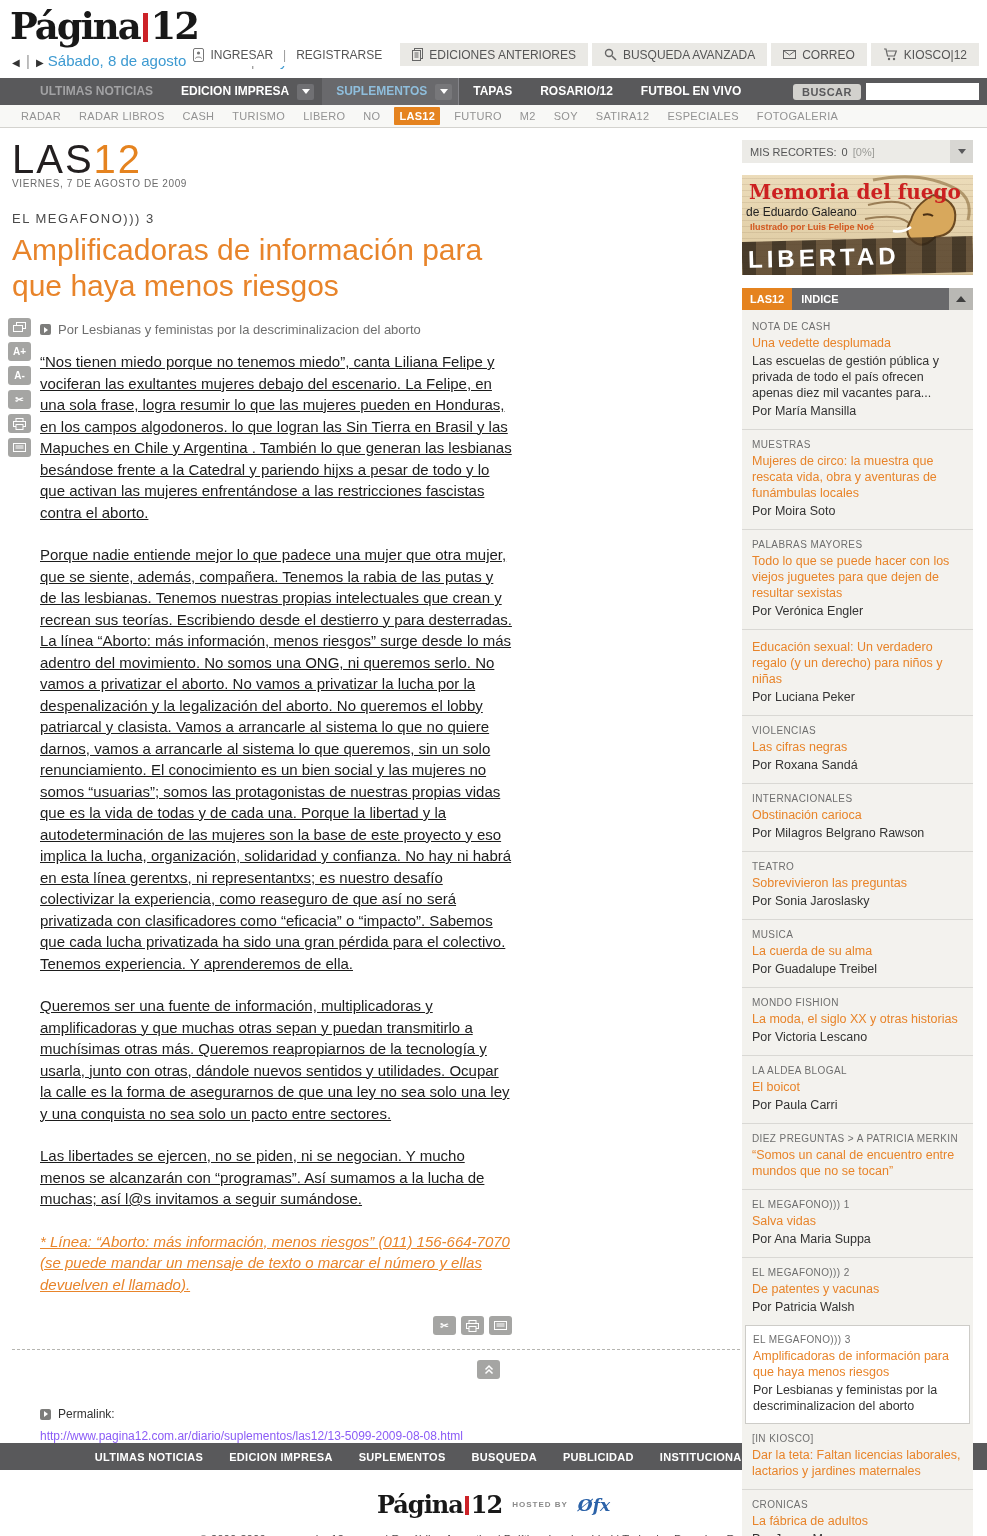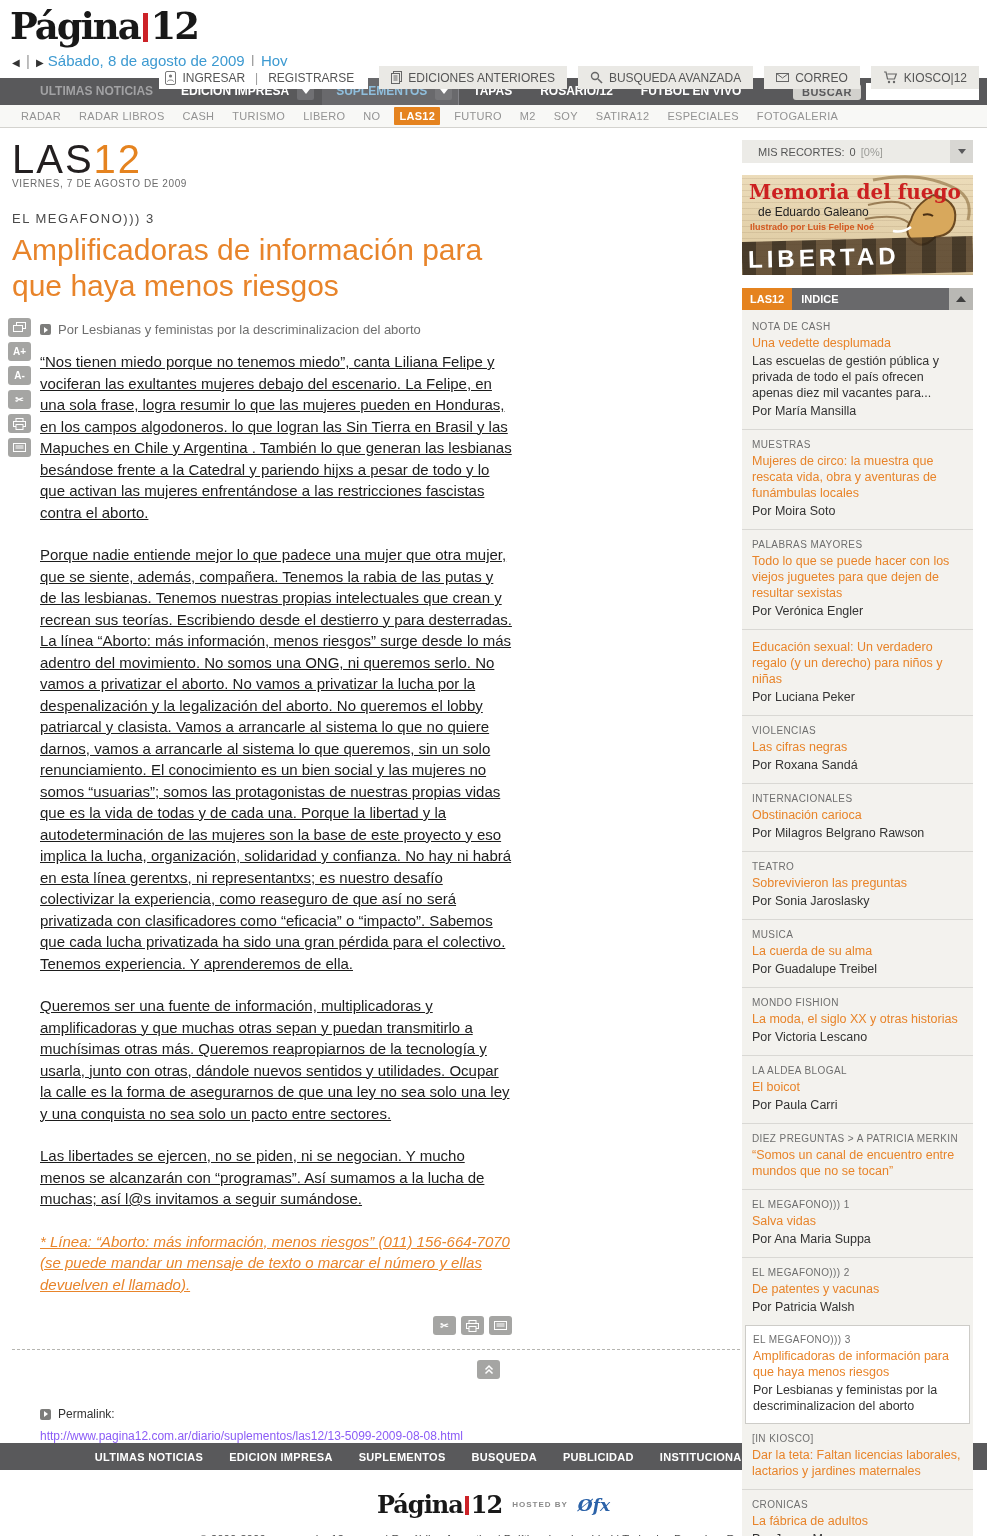--- a/index.html
+++ b/index.html
@@ -7,21 +7,21 @@
   body { width:987px; min-height:1536px; margin:0 auto; font-family:"Liberation Sans", sans-serif; color:#222; position:relative; }
 
   
   .header { position:relative; height:78px; background:#fff; }
   .p12-logo { position:absolute; left:10px; top:4px; font-family:"DejaVu Serif", serif; font-weight:bold; font-size:37px; letter-spacing:-2px; color:#181818; }
   .p12-logo .redbar { display:inline-block; width:5px; height:29px; background:#cc2228; margin:0 3px; vertical-align:-3px; }
   .date-nav { position:absolute; left:12px; top:52px; font-size:15px; color:#444; }
   .date-nav .arr { font-size:10px; color:#333; cursor:pointer; }
   .date-nav .sep { color:#999; margin:0 2px; }
   .date-nav a { color:#3d9ad1; text-decoration:none; cursor:pointer; }
-  .top-actions { position:absolute; top:66px; right:8px; display:flex; align-items:stretch; gap:11px; }
+  .top-actions { position:absolute; top:43px; right:8px; display:flex; align-items:stretch; gap:4px; }
   .login-chip { display:flex; align-items:center; gap:6px; padding:0 14px 0 6px; font-size:12px; color:#555; background:#fff; }
   .login-chip .pipe { color:#999; margin:0 4px; }
   .gbtn { display:flex; align-items:center; gap:6px; background:#eae9e5; padding:0 12px; height:23px; font-size:12px; color:#555; cursor:pointer; white-space:nowrap; }
   .gbtn svg, .login-chip svg { flex:0 0 auto; }
 
   
   .mainnav { height:27px; background:#59595b; display:flex; align-items:center; font-size:12px; font-weight:bold; }
   .nav-item { color:#fff; padding:0 14px; line-height:27px; cursor:pointer; white-space:nowrap; }
   .nav-item.muted { color:#a2a2a4; padding-left:40px; }
   .dd-box { width:17px; height:16px; background:#707073; border-radius:2px; display:flex; align-items:center; justify-content:center; margin:0 8px 0 -6px; cursor:pointer; }
@@ -55,29 +55,29 @@
   .tool-chip { width:23px; height:19px; background:#a5a5a3; border-radius:3px; color:#fff; font-size:10px; font-weight:bold; display:flex; align-items:center; justify-content:center; cursor:pointer; }
   .end-tools { width:500px; display:flex; justify-content:flex-end; gap:5px; margin-top:6px; }
   .content-sep { width:928px; margin:14px 0 0 12px; border-top:1px dashed #b5b5b1; }
   .up-row { width:488px; margin:10px 0 0 12px; display:flex; justify-content:flex-end; }
   .permalink { margin:28px 0 0 40px; }
   .permalink-top { display:flex; align-items:center; gap:7px; font-size:12px; color:#333; }
   .permalink-url { display:block; margin-top:8px; font-size:12px; color:#8b5cf6; text-decoration:none; }
 
   
   .sidebar { position:absolute; left:742px; top:12px; width:231px; }
-  .recortes { height:23px; background:#ecebe7; display:flex; align-items:center; font-size:11px; color:#555; padding-left:16px; }
+  .recortes { height:23px; background:#ecebe7; display:flex; align-items:center; font-size:11px; color:#555; padding-left:8px; }
   .recortes .pct { color:#9b9b97; margin-left:5px; }
   .recortes .cnt { margin-left:5px; }
   .recortes-dd { margin-left:auto; width:23px; height:23px; background:#d8d7d3; display:flex; align-items:center; justify-content:center; cursor:pointer; }
   .recortes-dd .tri-down { border-top-color:#59595b; }
   .ad { position:relative; margin-top:12px; height:100px; overflow:hidden; cursor:pointer;
         background: repeating-linear-gradient(0deg, rgba(90,60,30,0.10) 0 1px, transparent 1px 6px), linear-gradient(#ecdcba, #dcc89e); }
   .ad-title { position:absolute; left:7px; top:5px; font-family:"DejaVu Serif", serif; font-weight:bold; font-size:20px; color:#cc2020; }
-  .ad-sub { position:absolute; left:16px; top:30px; font-size:12px; color:#222; }
+  .ad-sub { position:absolute; left:4px; top:30px; font-size:12px; color:#222; }
   .ad-credit { position:absolute; left:8px; top:47px; font-size:9px; font-weight:bold; color:#d4581f; }
   .ad-libertad { position:absolute; left:0; right:0; bottom:0; height:36px; line-height:36px; padding-left:6px;
         background:repeating-linear-gradient(90deg, rgba(50,38,24,0.88) 0 14px, rgba(80,60,38,0.82) 14px 30px);
         color:#fff; font-size:24px; font-weight:bold; letter-spacing:4px; transform:rotate(-1.5deg); }
   .ad-face { position:absolute; right:0; top:0; }
   .indice-bar { margin-top:13px; height:22px; background:#69696b; display:flex; align-items:center; }
   .indice-tab { background:#e5831f; color:#fff; font-size:11px; font-weight:bold; height:22px; line-height:22px; padding:0 8px; cursor:pointer; }
   .indice-label { color:#fff; font-size:11px; font-weight:bold; padding-left:9px; }
   .indice-up { margin-left:auto; width:24px; height:22px; background:#b9b8b4; display:flex; align-items:center; justify-content:center; cursor:pointer; }
   .tri-up { width:0; height:0; border-left:5px solid transparent; border-right:5px solid transparent; border-bottom:6px solid #3f3f3f; }

